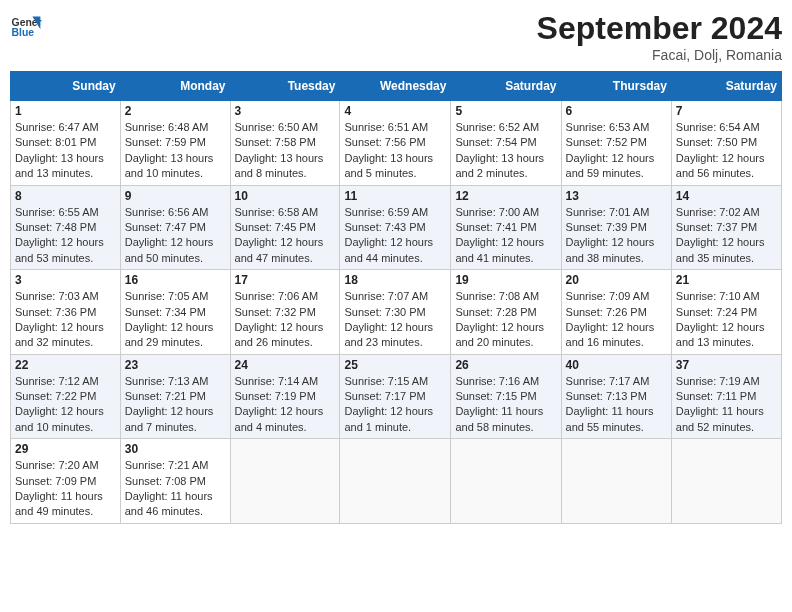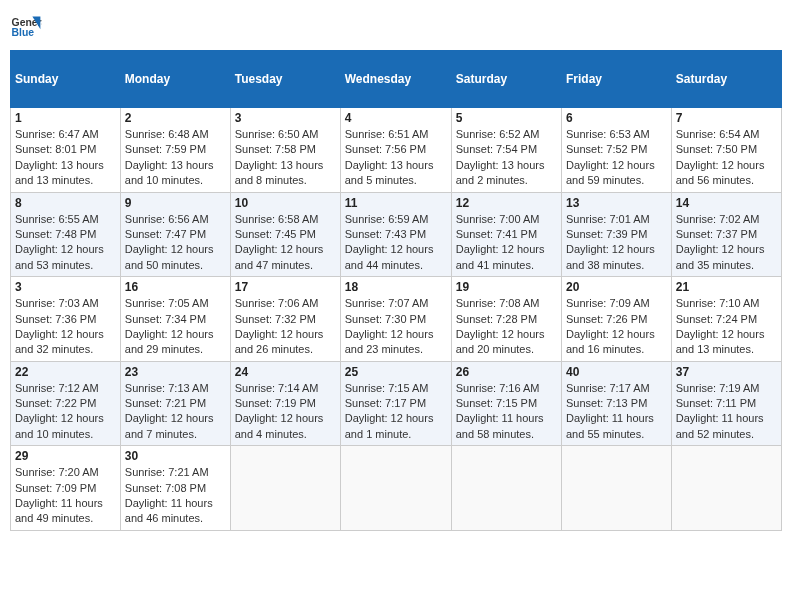--- a/index.html
+++ b/index.html
@@ -39,22 +39,22 @@
       color: #555;
     }
     table {
       width: 100%;
       border-collapse: collapse;
       font-size: 10px;
     }
     thead tr th {
       background: #1a6bb5;
       color: #fff;
-      padding: 21px 4px;
-      text-align: left;
+      padding: 7px 4px;
+      text-align: right;
       font-size: 12px;
       font-weight: bold;
       border: 1px solid #1a6bb5;
     }
     tbody tr td {
       border: 1px solid #ccc;
       padding: 3px 4px;
       vertical-align: top;
       height: 74px;
       width: 113px;
@@ -85,31 +85,35 @@
 <body>
 
 <div class="header">
   <div class="logo">
     <svg class="logo-icon" viewBox="0 0 40 40">
       <text x="2" y="20" font-size="13" font-weight="bold" fill="#333">General</text>
       <text x="2" y="32" font-size="13" font-weight="bold" fill="#1a6bb5">Blue</text>
       <polygon points="28,8 38,8 38,24" fill="#1a6bb5"></polygon>
     </svg>
   </div>
+  <div class="title-block">
+    <div class="month-title">September 2024</div>
+    <div class="location">Facai, Dolj, Romania</div>
+  </div>
 </div>
 
 <table>
   <thead>
     <tr>
       <th>Sunday</th>
       <th>Monday</th>
       <th>Tuesday</th>
       <th>Wednesday</th>
       <th>Saturday</th>
-      <th>Friday</th>
+      <th>Thursday</th>
       <th>Saturday</th>
     </tr>
   </thead>
   <tbody id="calendar-body">
   <tr>
         <td><span class="day-num">1</span><span class="day-info">Sunrise: 6:47 AM<br>Sunset: 8:01 PM<br>Daylight: 13 hours<br>and 13 minutes.</span></td>
         <td><span class="day-num">2</span><span class="day-info">Sunrise: 6:48 AM<br>Sunset: 7:59 PM<br>Daylight: 13 hours<br>and 10 minutes.</span></td>
         <td><span class="day-num">3</span><span class="day-info">Sunrise: 6:50 AM<br>Sunset: 7:58 PM<br>Daylight: 13 hours<br>and 8 minutes.</span></td>
         <td><span class="day-num">4</span><span class="day-info">Sunrise: 6:51 AM<br>Sunset: 7:56 PM<br>Daylight: 13 hours<br>and 5 minutes.</span></td>
         <td><span class="day-num">5</span><span class="day-info">Sunrise: 6:52 AM<br>Sunset: 7:54 PM<br>Daylight: 13 hours<br>and 2 minutes.</span></td>

